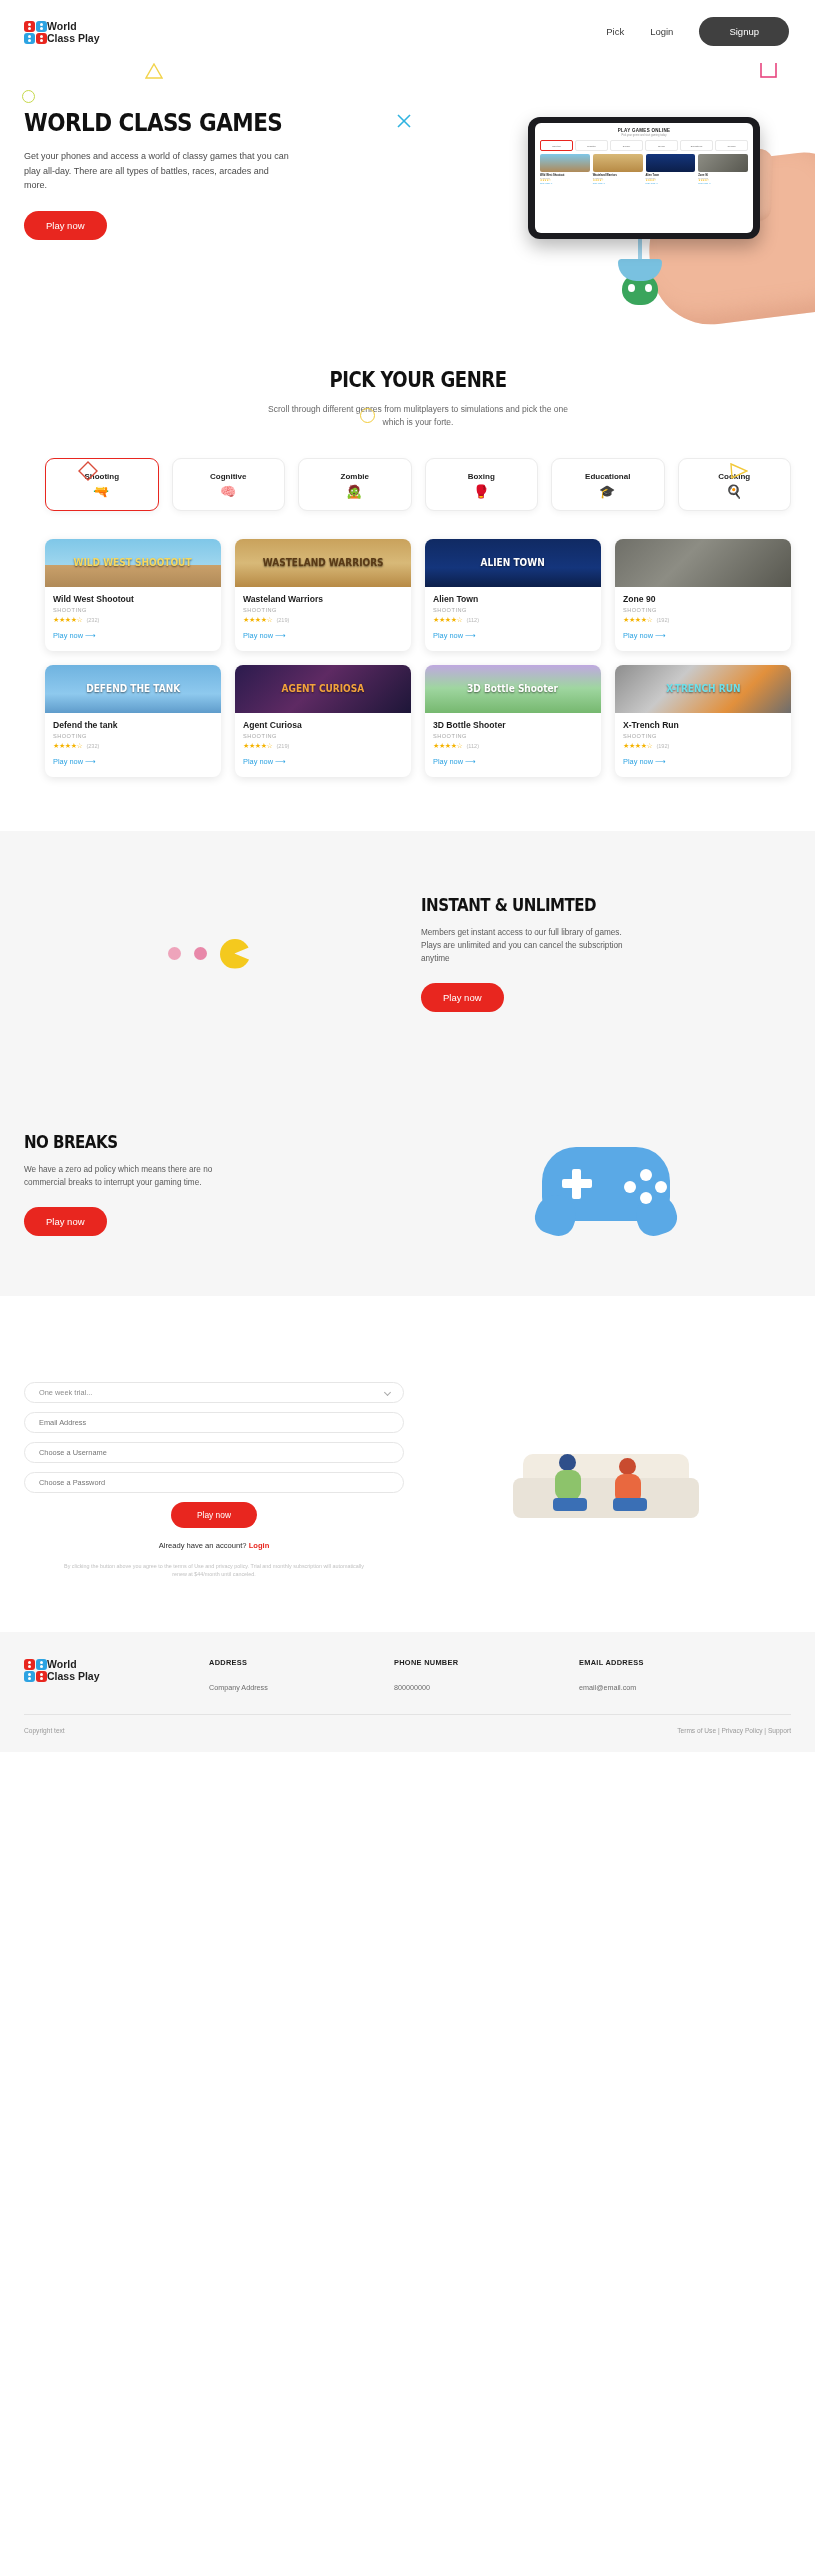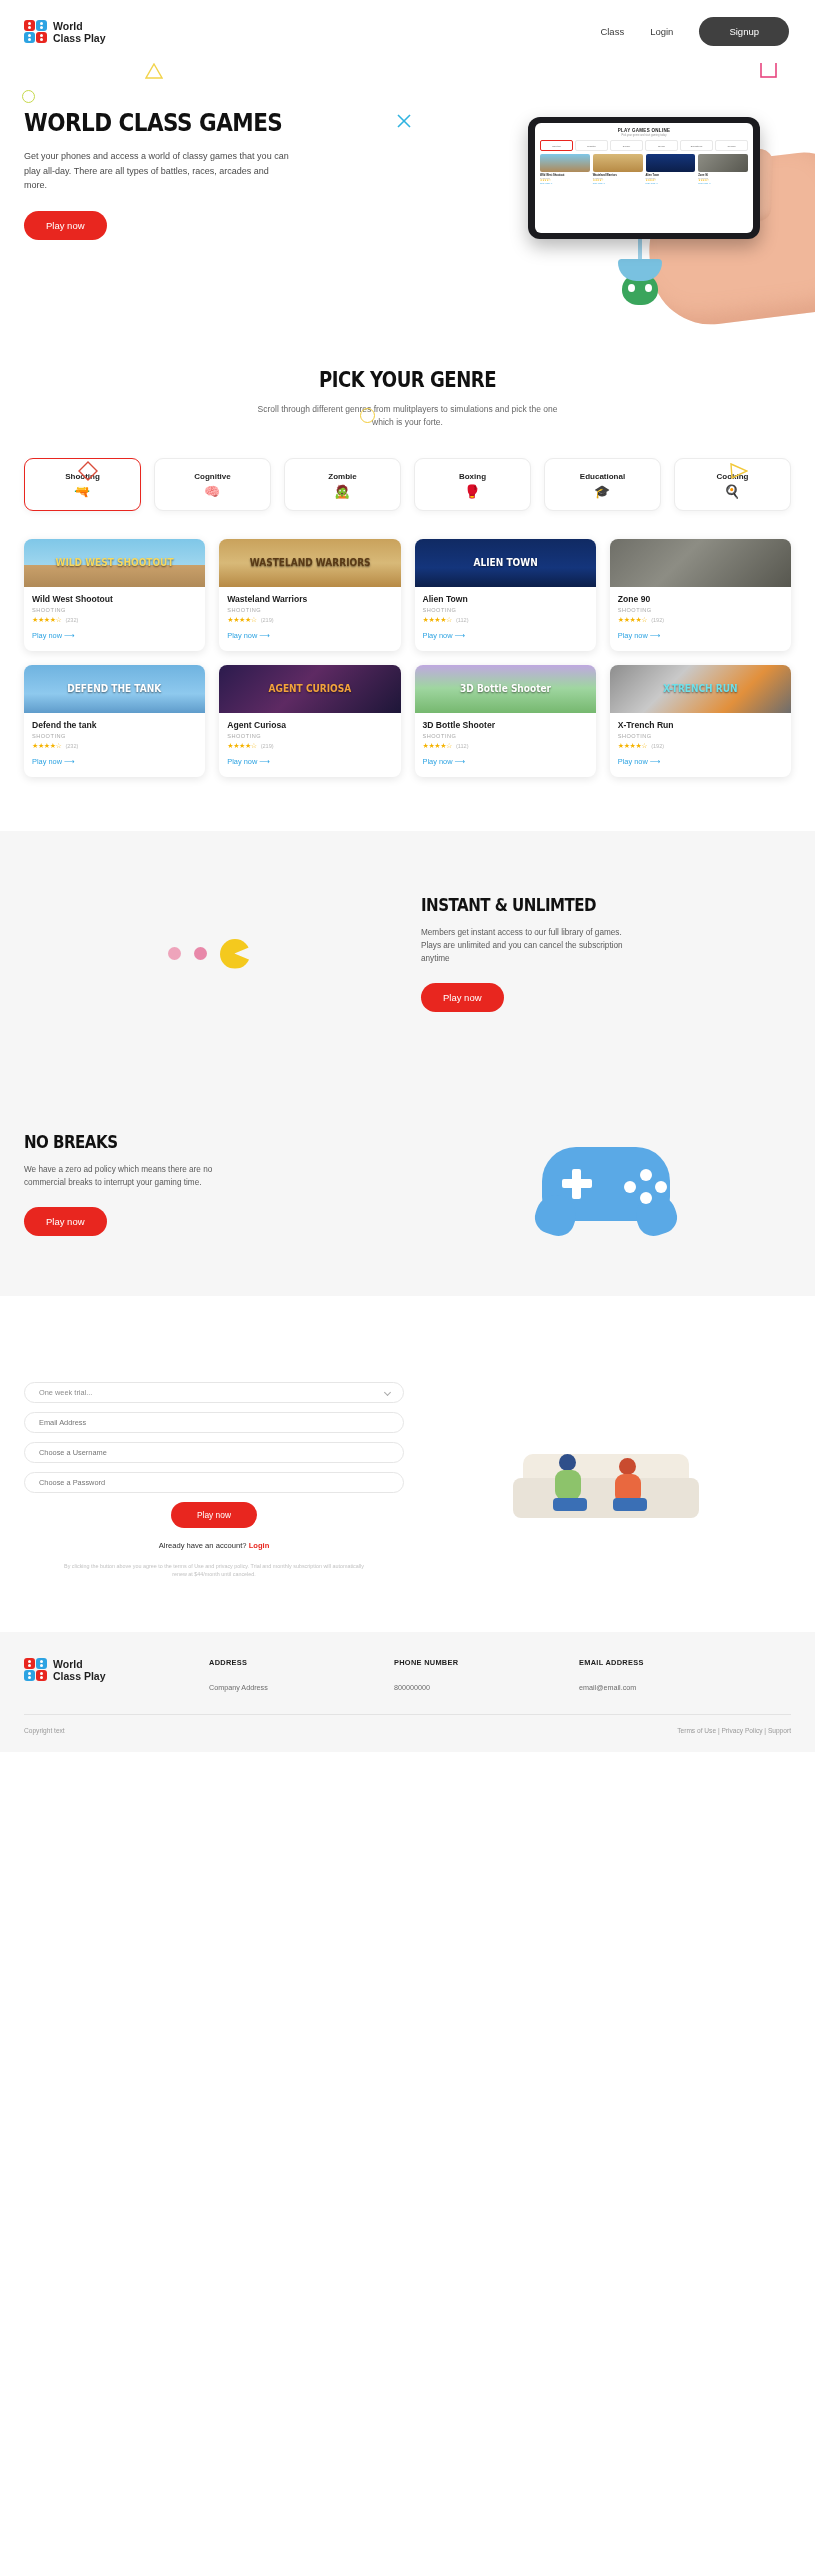--- a/index.html
+++ b/index.html
@@ -16,21 +16,21 @@
   
   .header {
     height: 63px;
     display: flex;
     align-items: center;
     padding: 0 26px 0 24px;
     background: #fff;
     position: relative;
     z-index: 20;
   }
-  .logo { display: flex; align-items: flex-start; gap: 6px; }
+  .logo { display: flex; align-items: flex-end; gap: 0; }
   .logo-mark {
     display: grid;
     grid-template-columns: 11px 11px;
     grid-template-rows: 11px 11px;
     gap: 1px;
   }
   .chip { width: 11px; height: 11px; border-radius: 3px; position: relative; }
   .chip.red { background: #e8261f; }
   .chip.blue { background: #2da3e2; }
   .chip::before {
@@ -482,21 +482,21 @@
           <span class="chip blue"></span>
         <span class="chip blue"></span>
           <span class="chip red"></span>
       </div>
       <div class="logo-text">
         <div>World</div>
         <div>Class Play</div>
       </div>
     </div>
     <div class="nav">
-      <a href="#">Class</a>
+      <a href="#">Pick</a>
       <a href="#">Login</a>
       <button class="btn-signup">Signup</button>
     </div>
   </div>
 
   <div class="hero">
     
     <div class="deco" style="left:145px;top:0px;">
       <svg width="18" height="16">
           <polygon points="9,1 17,15 1,15" fill="none" stroke="#f2d34a" stroke-width="1.4"></polygon>
@@ -580,21 +580,21 @@
             </div>
           </div>
         </div>
       </div>
       <div class="claw-pole"></div>
       <div class="claw"></div>
       <div class="claw-toy"></div>
     </div>
   </div>
 
-  <div style="padding-top:80px;">
+  <div style="padding-top:80px;padding-left:21px;">
     <div class="section-center">
       <h2 class="display center">PICK YOUR GENRE</h2>
       <p class="section-sub">Scroll through different genres from mulitplayers to simulations and pick the one which is your forte.</p>
     </div>
 
     <div class="genres">
       <div class="genre active">
         <span class="genre-label">Shooting</span>
         <span class="genre-emoji">🔫</span>
       </div>

